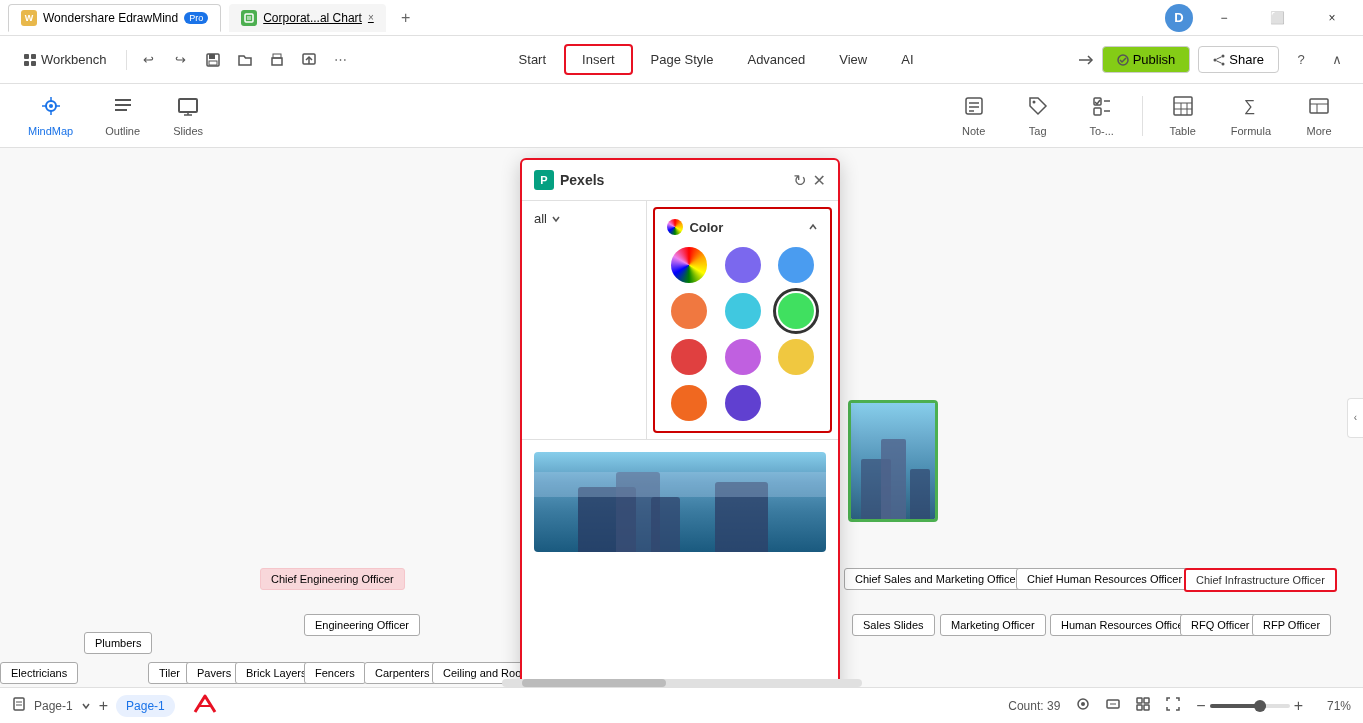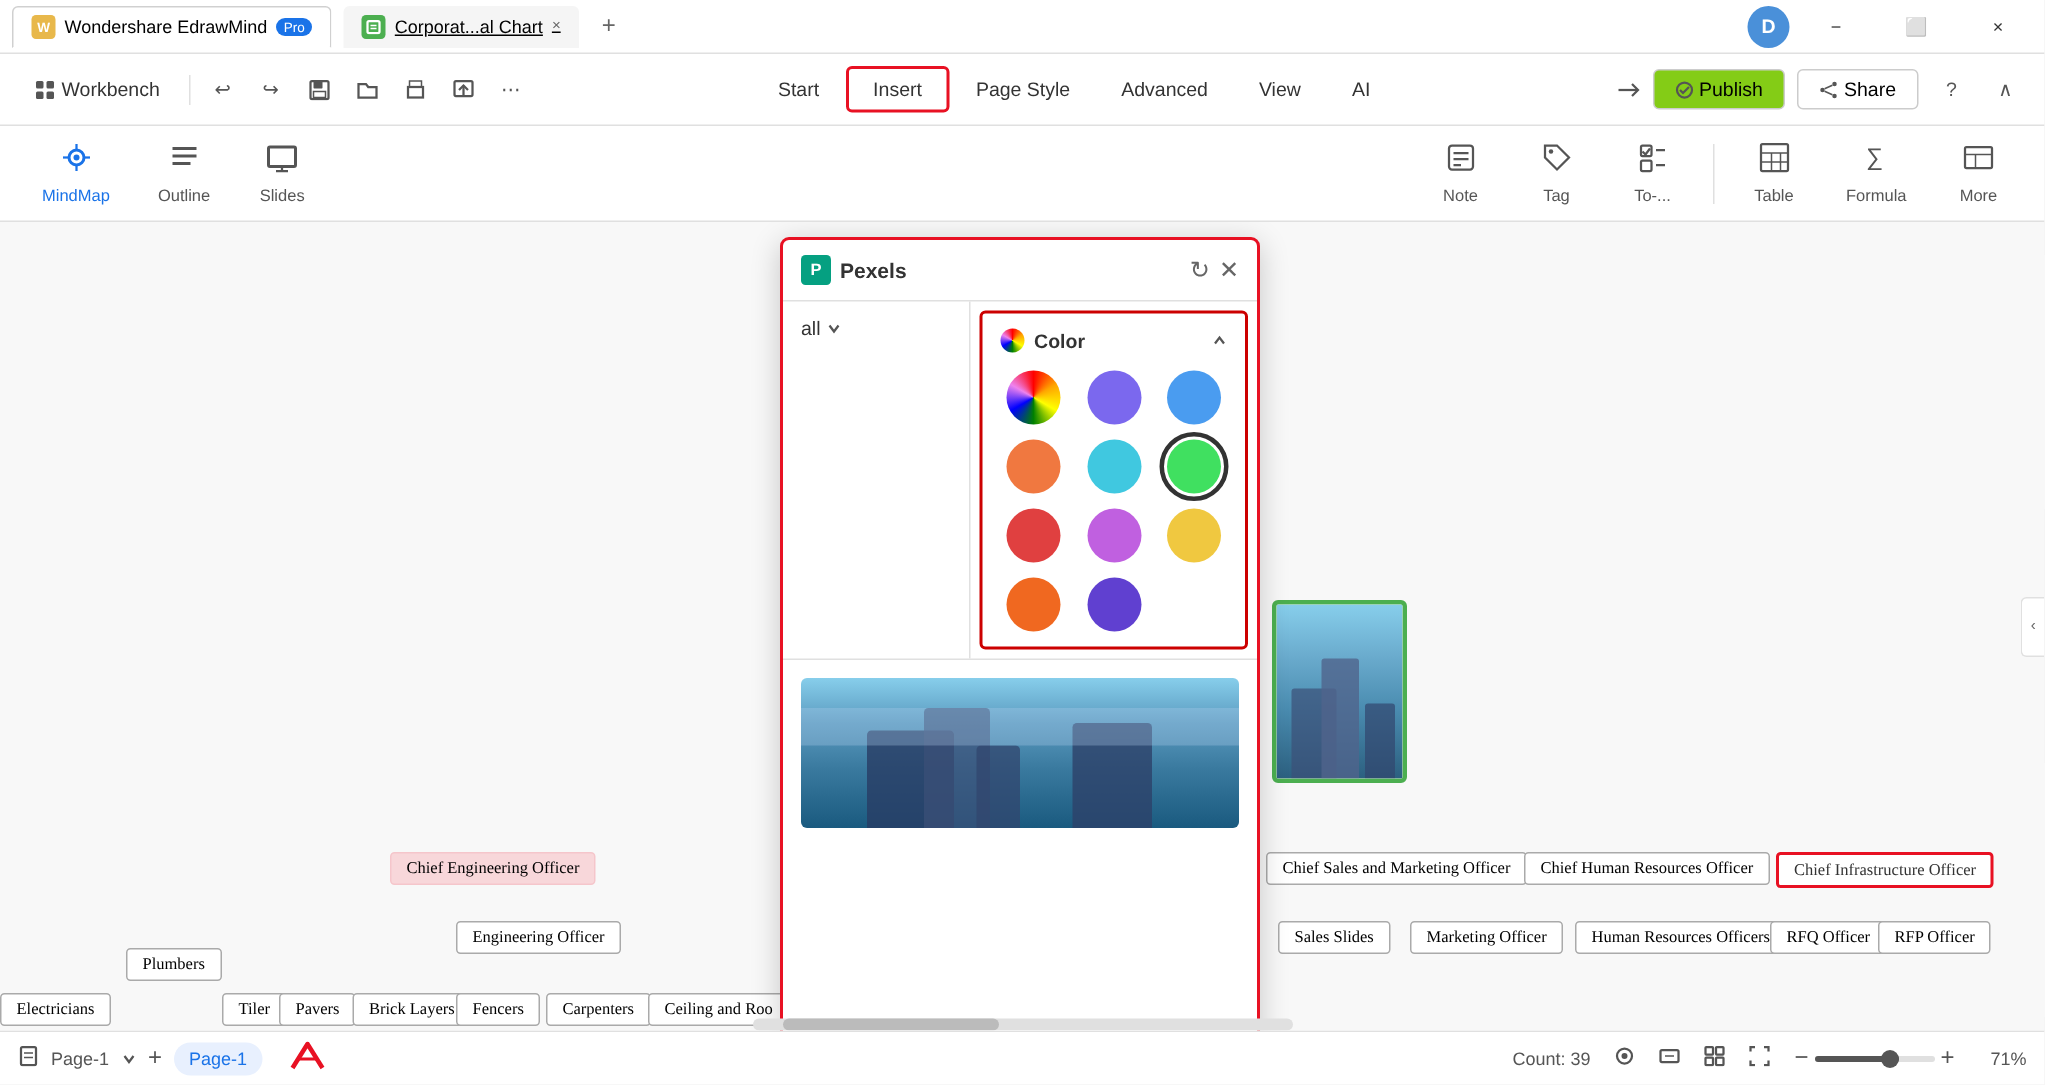--- a/index.html
+++ b/index.html
@@ -50,21 +50,21 @@
     .pexels-search-input { width: 100%; display: flex; align-items: center; gap: 6px; border: 1px solid #cc0000; border-radius: 4px; padding: 6px 10px; background: #fff; }
     .pexels-search-input input { border: none; outline: none; flex: 1; font-size: 13px; color: #333; }
     .filter-dropdown { display: flex; align-items: center; gap: 4px; cursor: pointer; }
     .color-panel-header { display: flex; align-items: center; gap: 6px; margin-bottom: 12px; cursor: pointer; }
     .color-dot-rainbow { width: 16px; height: 16px; border-radius: 50%; background: conic-gradient(red, orange, yellow, green, blue, violet, red); }
     .color-grid { display: grid; grid-template-columns: repeat(3, 1fr); gap: 10px; justify-items: center; }
     .color-circle { width: 36px; height: 36px; border-radius: 50%; cursor: pointer; }
     .color-circle.selected { outline: 3px solid #333; outline-offset: 2px; }
 
     
-    .org-box { position: absolute; border: 1px solid #aaa; border-radius: 3px; padding: 4px 10px; font-size: 11px; background: #fff; white-space: nowrap; text-align: center; font-family: Liberation Serif, serif; }
+    .org-box { position: absolute; border: 1px solid #aaa; border-radius: 3px; padding: 4px 10px; font-size: 11px; background: #fff; white-space: nowrap; text-align: center; }
     .org-box.pink { background: #f8d7da; border-color: #f5c6cb; }
     .org-box.red-border { border: 2px solid #e81123; color: #333; }
 
     
     .right-panel-tab { position: absolute; right: 0; top: 50%; transform: translateY(-50%); width: 16px; height: 40px; background: #fff; border: 1px solid #e0e0e0; border-right: none; border-radius: 4px 0 0 4px; display: flex; align-items: center; justify-content: center; cursor: pointer; color: #666; font-size: 10px; }
 
     
     .statusbar { display: flex; align-items: center; height: 36px; background: #fff; border-top: 1px solid #e0e0e0; padding: 0 12px; gap: 12px; font-size: 12px; color: #555; }
     .statusbar-left { display: flex; align-items: center; gap: 8px; }
     .page-tab { padding: 4px 10px; border-radius: 12px; cursor: pointer; }

